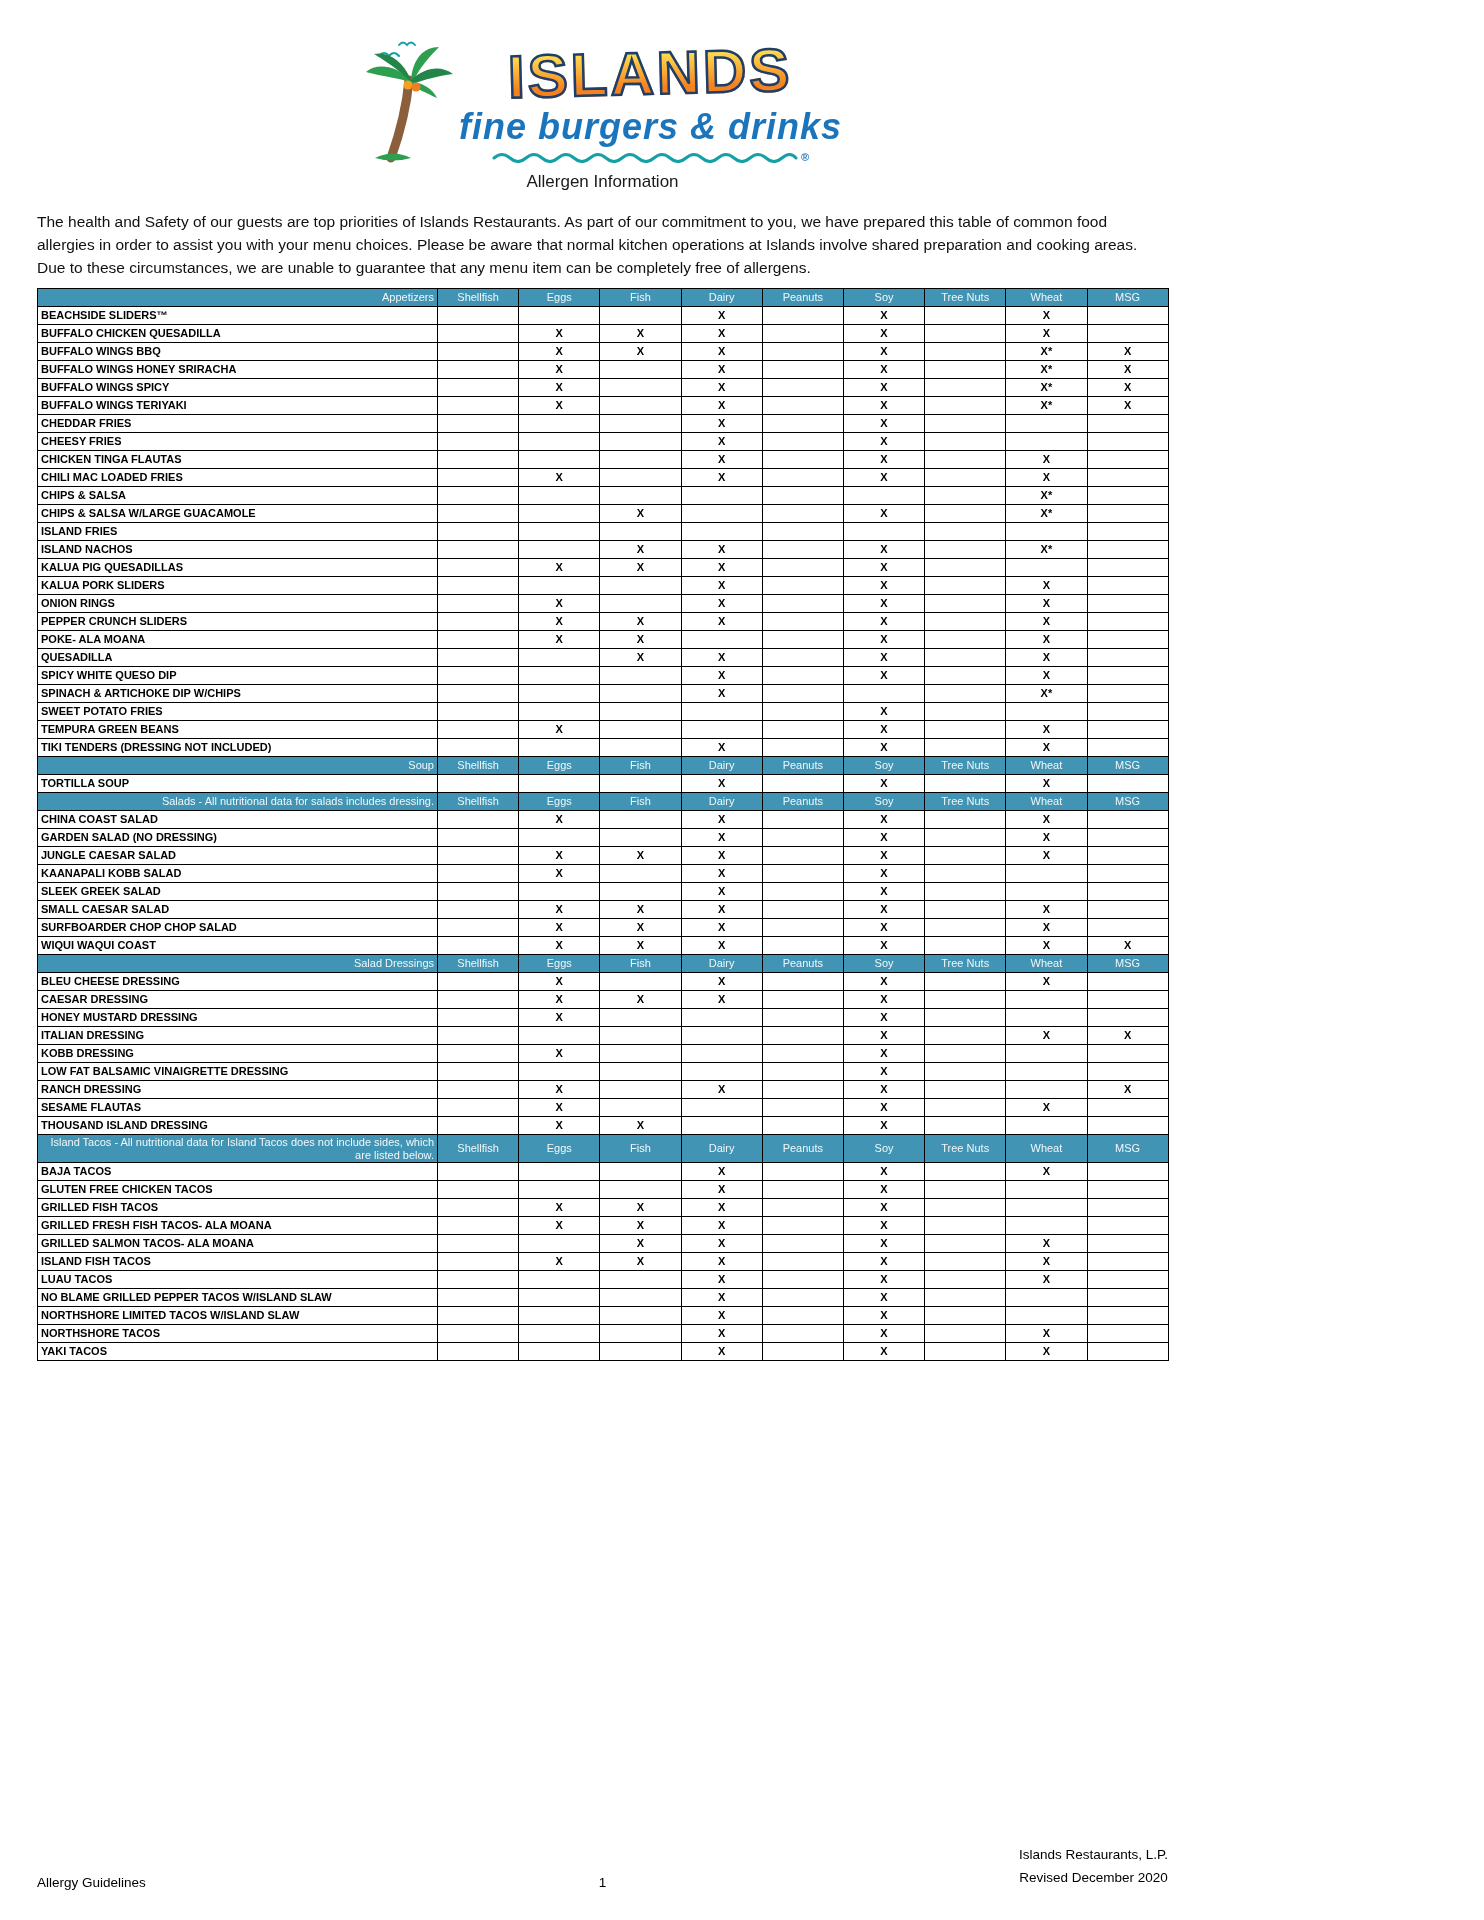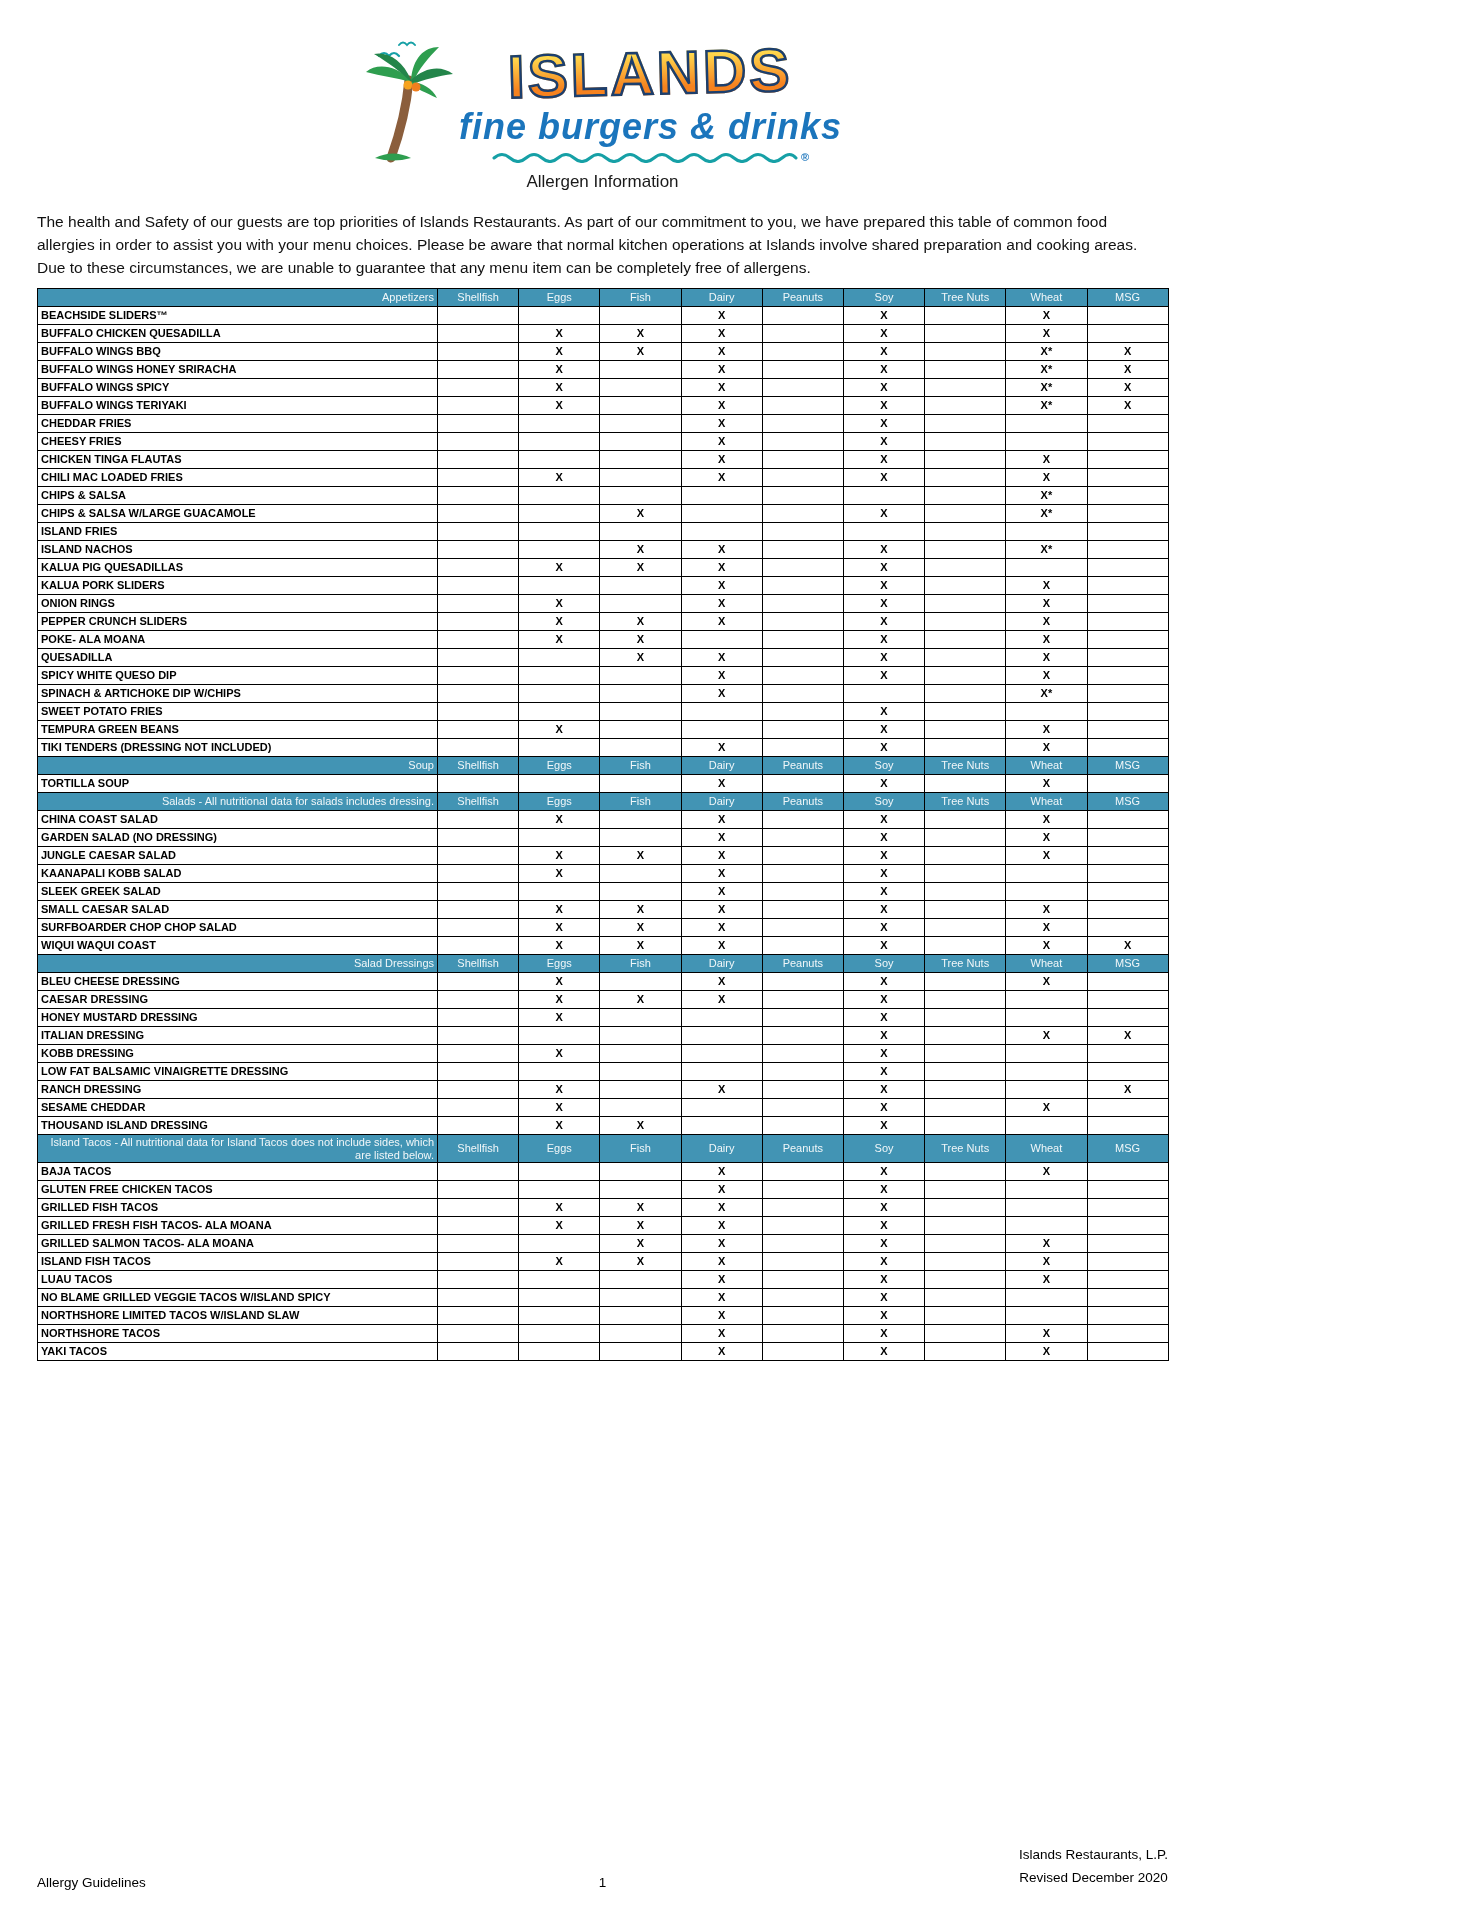--- a/index.html
+++ b/index.html
@@ -620,21 +620,21 @@
             <td class="mark">X</td>
             <td class="mark"></td>
             <td class="mark">X</td>
             <td class="mark"></td>
             <td class="mark">X</td>
             <td class="mark"></td>
             <td class="mark"></td>
             <td class="mark">X</td>
           </tr>
           <tr>
-            <td class="item">SESAME CHEDDAR</td>
+            <td class="item">SESAME FLAUTAS</td>
             <td class="mark"></td>
             <td class="mark">X</td>
             <td class="mark"></td>
             <td class="mark"></td>
             <td class="mark"></td>
             <td class="mark">X</td>
             <td class="mark"></td>
             <td class="mark">X</td>
             <td class="mark"></td>
           </tr>
@@ -740,21 +740,21 @@
             <td class="mark"></td>
             <td class="mark"></td>
             <td class="mark">X</td>
             <td class="mark"></td>
             <td class="mark">X</td>
             <td class="mark"></td>
             <td class="mark">X</td>
             <td class="mark"></td>
           </tr>
           <tr>
-            <td class="item">NO BLAME GRILLED VEGGIE TACOS W/ISLAND SPICY</td>
+            <td class="item">NO BLAME GRILLED PEPPER TACOS W/ISLAND SLAW</td>
             <td class="mark"></td>
             <td class="mark"></td>
             <td class="mark"></td>
             <td class="mark">X</td>
             <td class="mark"></td>
             <td class="mark">X</td>
             <td class="mark"></td>
             <td class="mark"></td>
             <td class="mark"></td>
           </tr>

